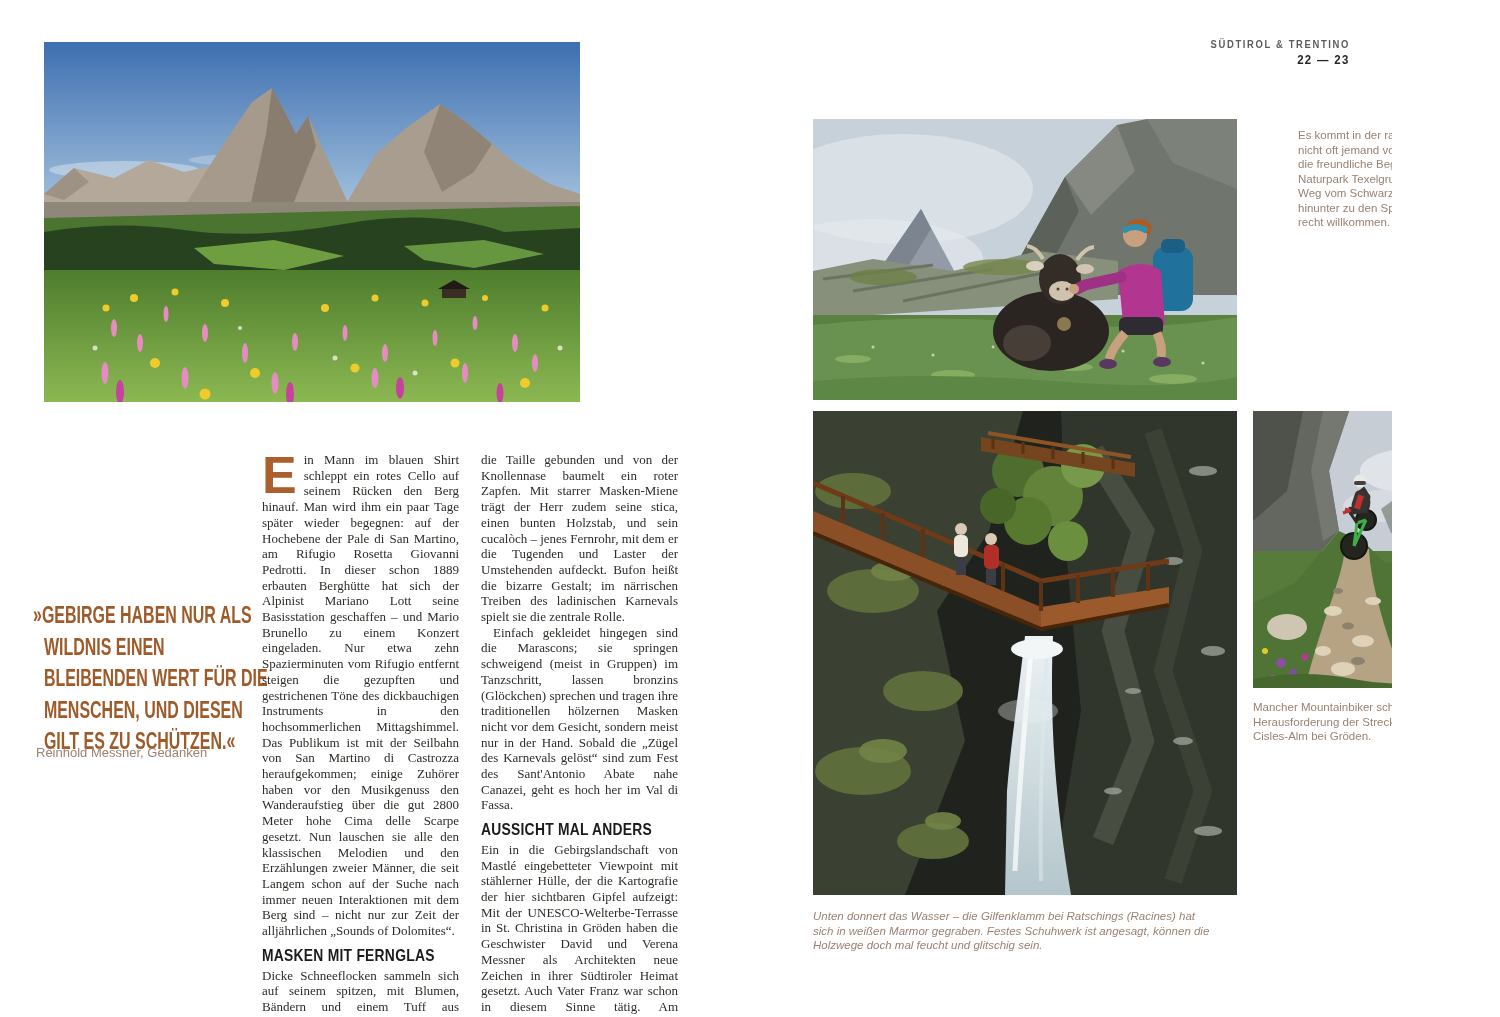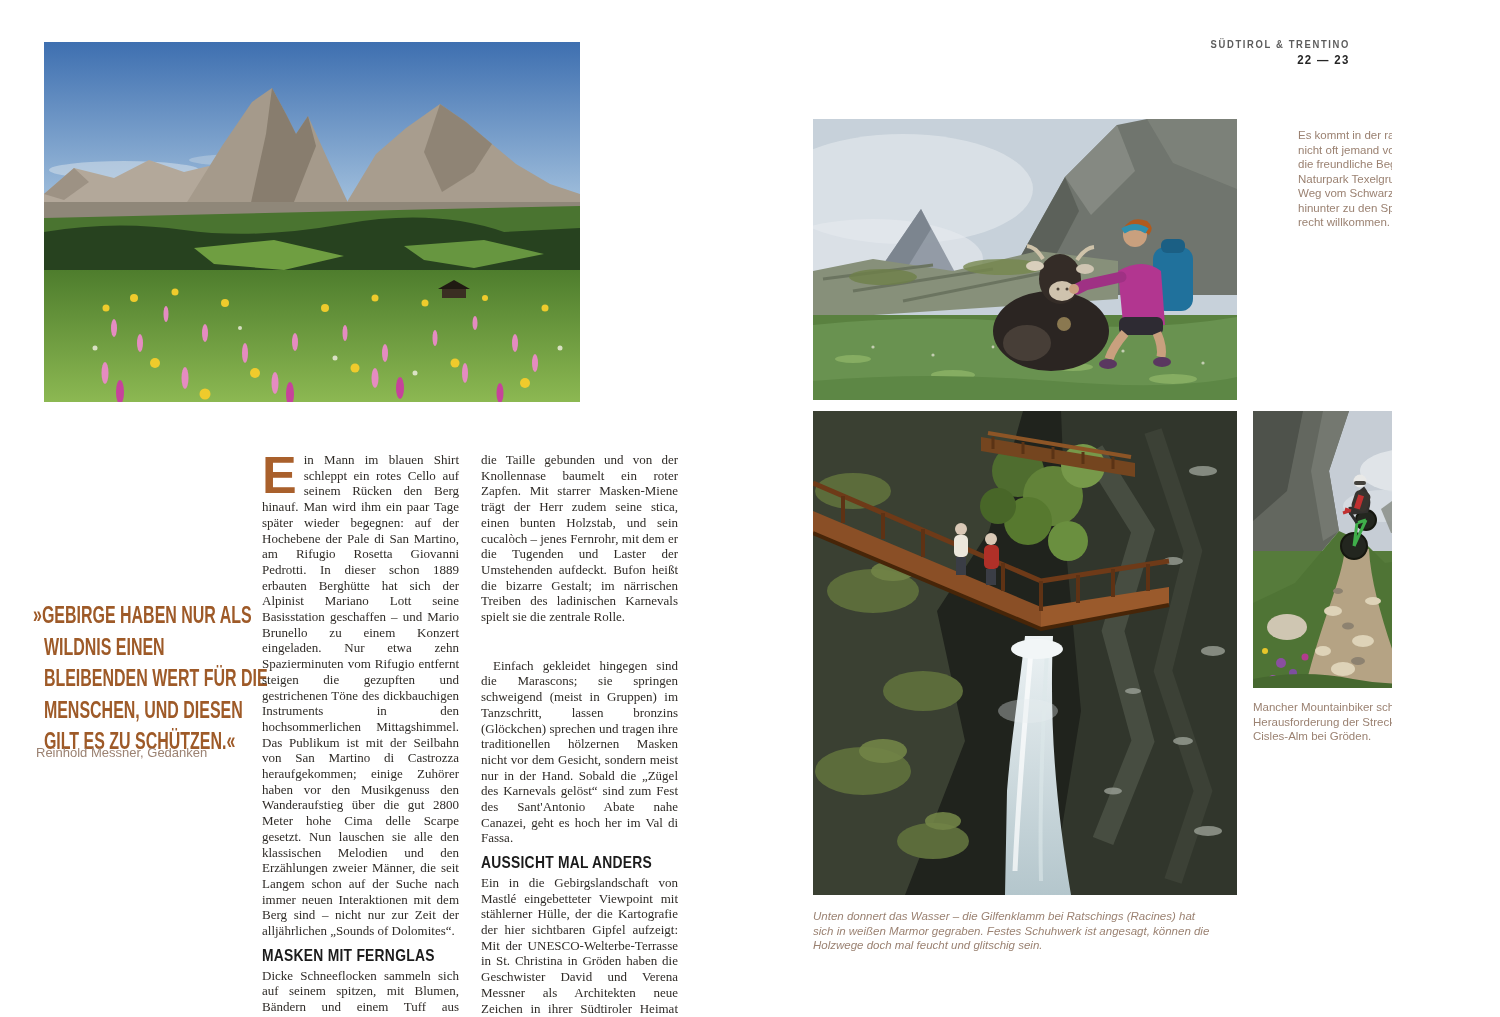--- a/index.html
+++ b/index.html
@@ -35,21 +35,21 @@
              text-indent:-16px;padding-left:16px;}
   .attribution{position:absolute;left:36px;top:745px;font-size:13px;color:#9b8272;}
 
   
   .col{position:absolute;top:452px;width:197px;color:#2f2b27;
        font-family:"Liberation Serif",serif;font-size:13px;line-height:15.7px;
        text-align:justify;}
   .col1{left:262px;}
   .col2{left:481px;}
   .col p{margin:0;}
-  .col p.indent{text-indent:12px;margin-top:33px;}
+  .col p.indent{text-indent:12px;}
   .dropcap{float:left;font-family:"Liberation Sans",sans-serif;font-weight:bold;
            font-size:52px;line-height:40px;color:#a9602c;margin:3px 7px 0 0;}
   .subhead{margin:9px 0 4px 0;font-family:"Liberation Sans",sans-serif;
            font-size:16.5px;font-weight:bold;color:#1b1b1b;letter-spacing:.3px;
            transform:scaleX(.84);transform-origin:0 50%;white-space:nowrap;
            text-align:left;}
 </style>
 </head>
 <body>
 

